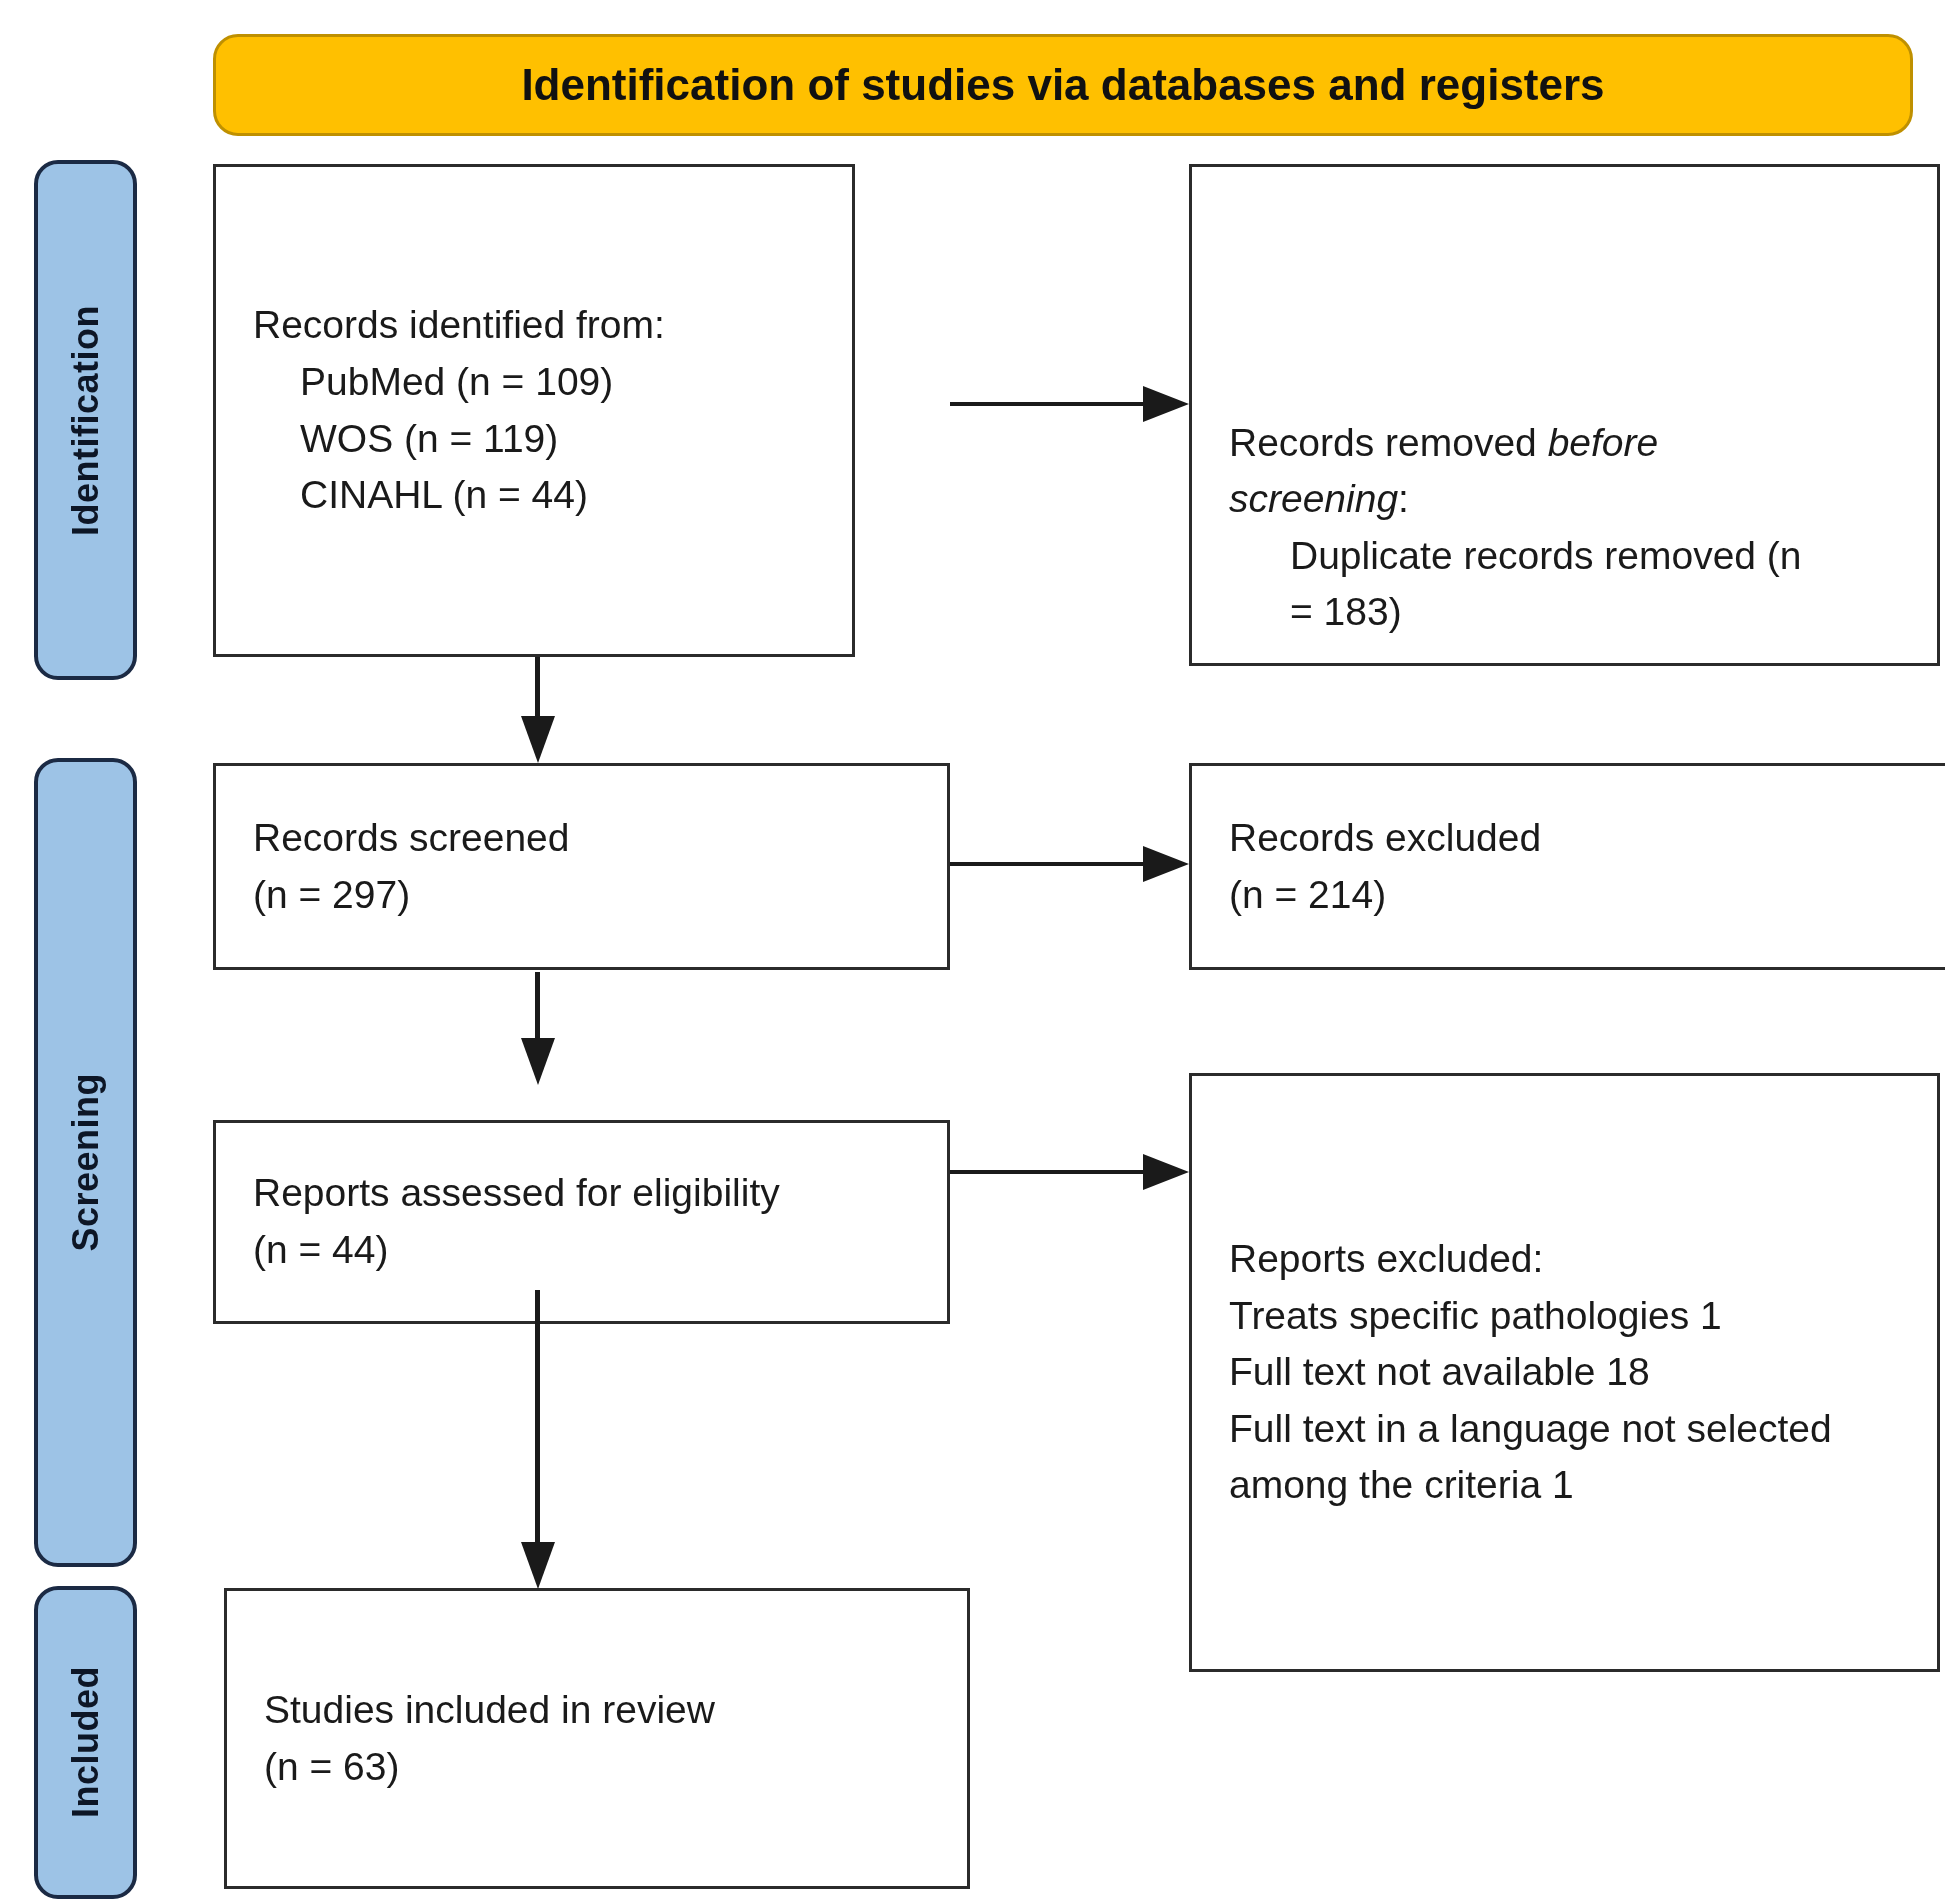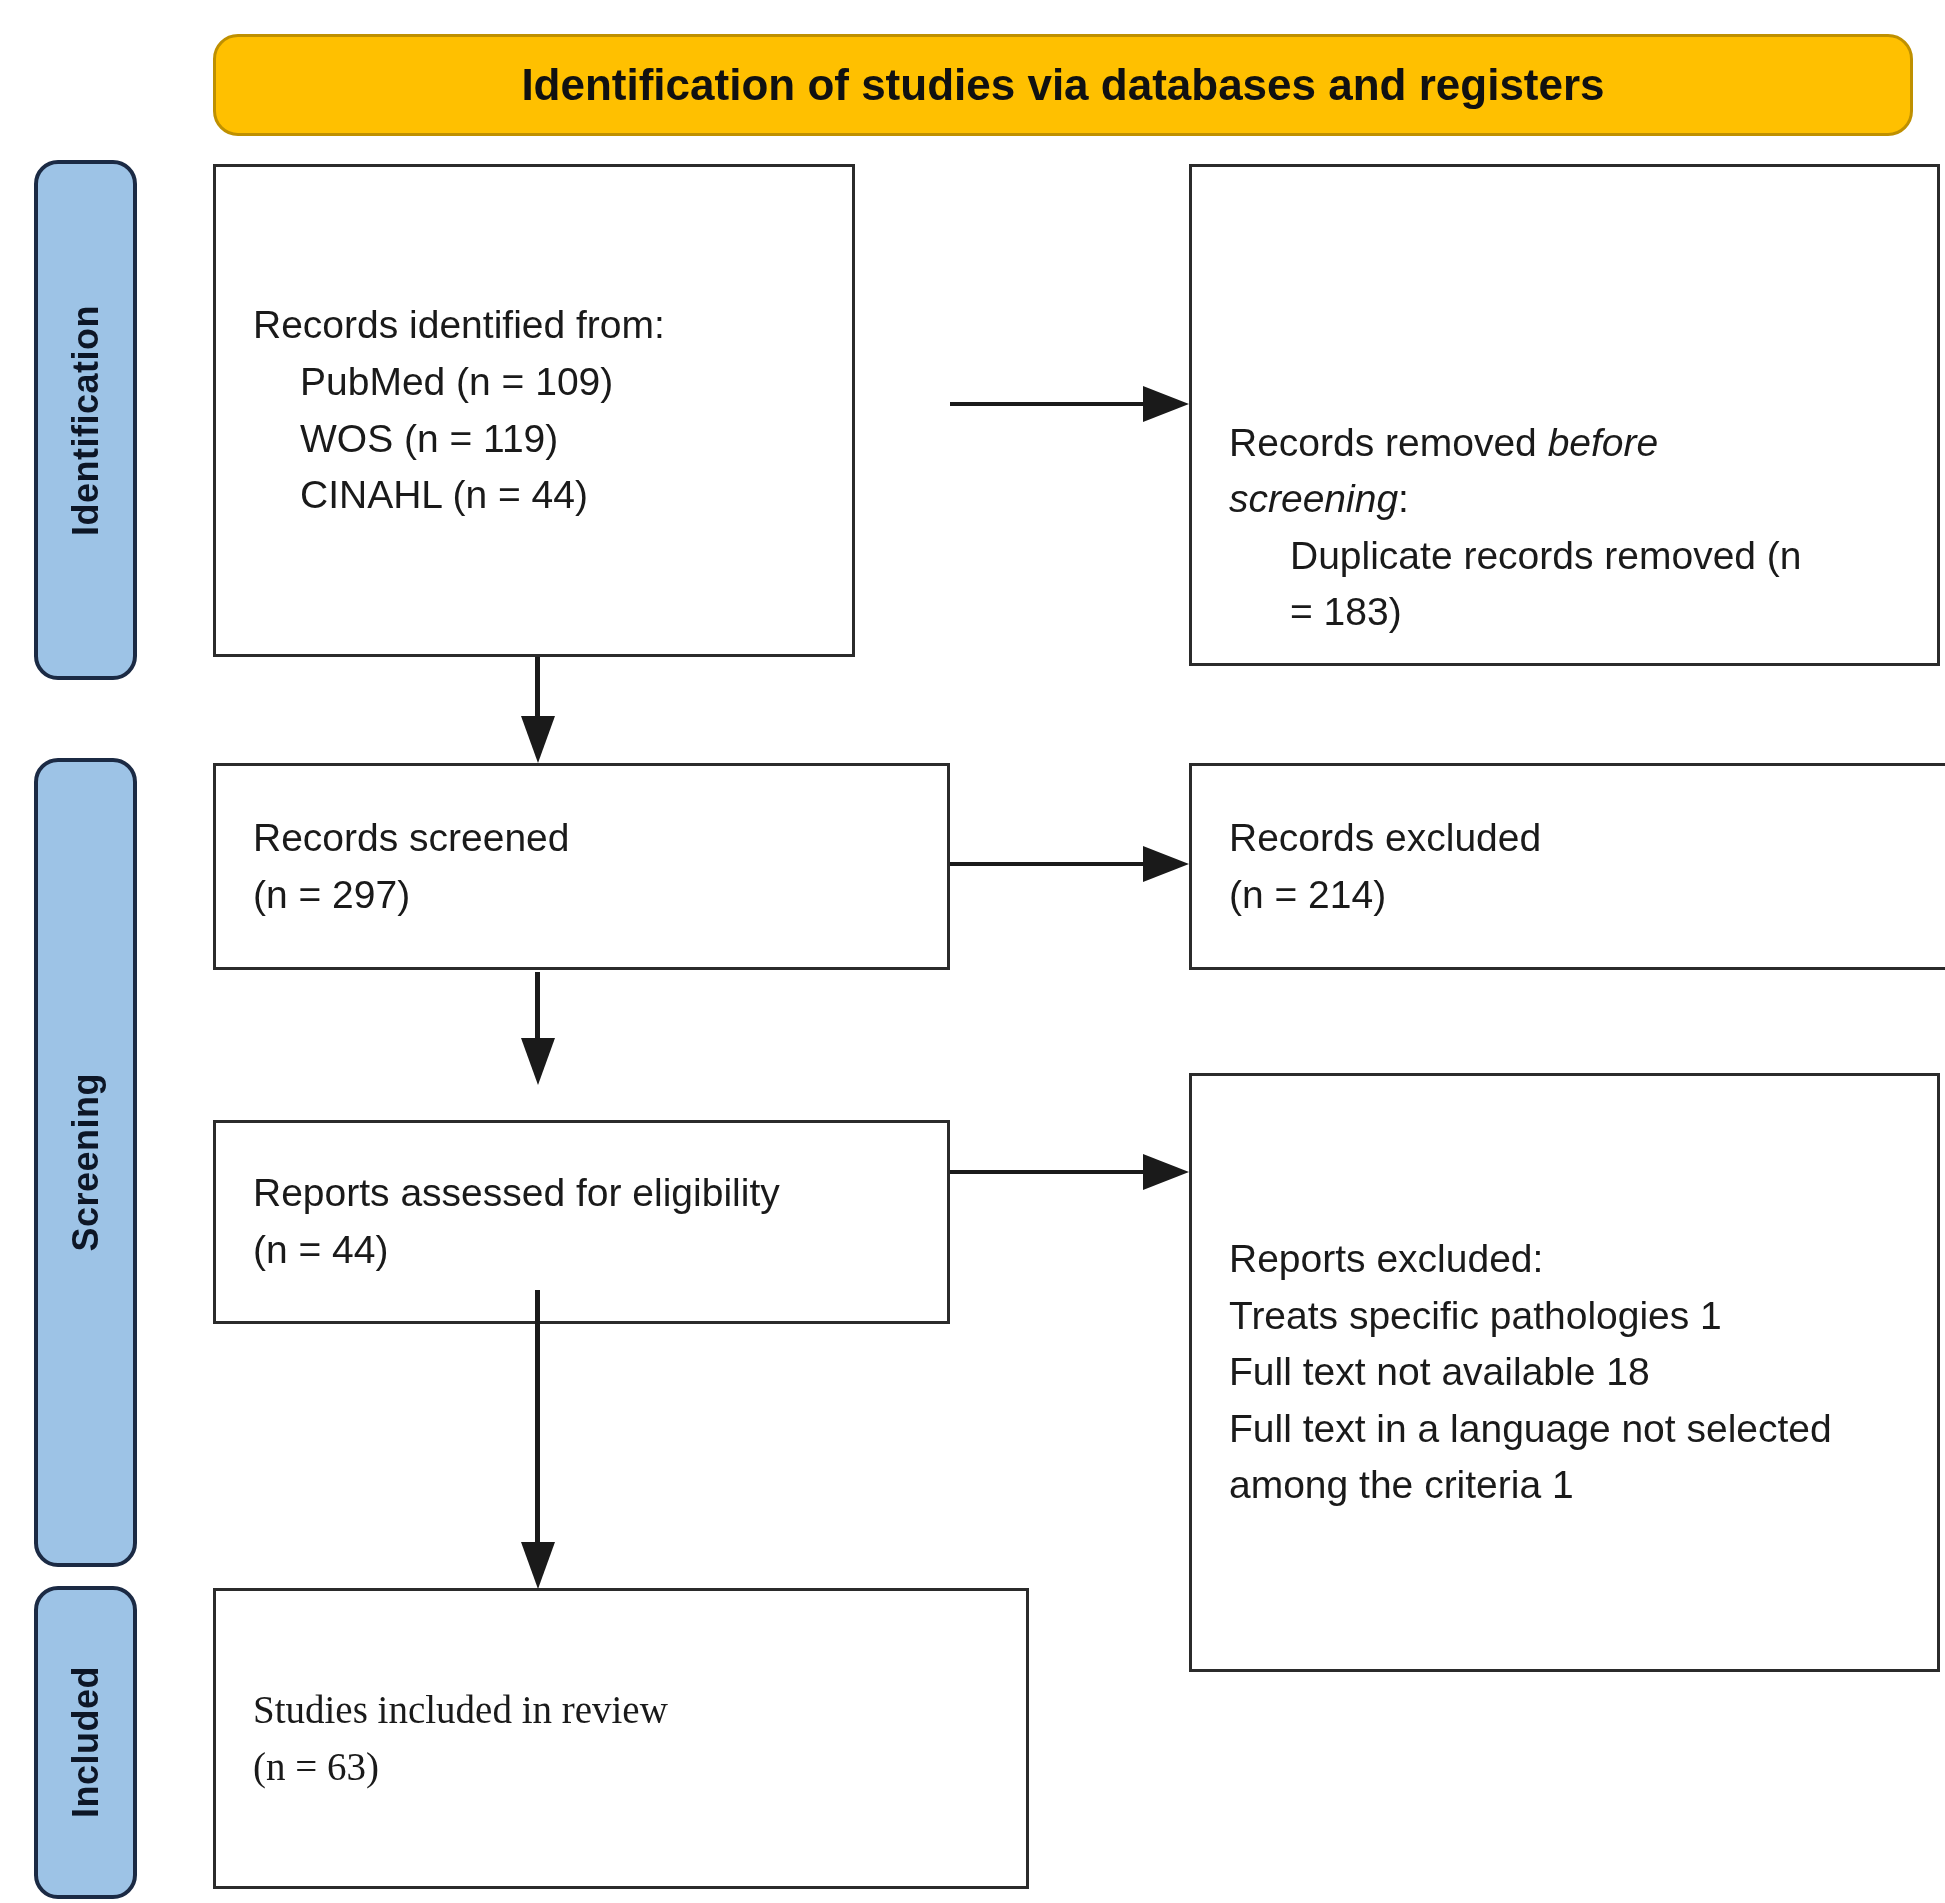--- a/index.html
+++ b/index.html
@@ -75,21 +75,21 @@
     line-height: 1.45;
     color: #1a1a1a;
     padding: 22px 30px 22px 37px;
   }
   .box-identified       { left: 213px;  top: 164px;  width: 642px; height: 493px; }
   .box-removed          { left: 1189px; top: 164px;  width: 751px; height: 502px; justify-content: flex-end; }
   .box-screened         { left: 213px;  top: 763px; width: 737px; height: 207px; }
   .box-excluded         { left: 1189px; top: 763px; width: 822px; height: 207px; }
   .box-assessed         { left: 213px;  top: 1085px; width: 737px; height: 204px; margin-top: 35px; }
   .box-reports-excluded { left: 1189px; top: 1073px; width: 751px; height: 599px; }
-  .box-included         { left: 213px;  top: 1588px; width: 816px; height: 301px; font-family: Liberation Serif, serif; }
+  .box-included         { left: 224px;  top: 1588px; width: 746px; height: 301px; }
 
   .indent  { padding-left: 47px; }
   .indent2 { padding-left: 61px; max-width: 545px; }
   .wrap-heading { max-width: 480px; }
   .reason { max-width: 635px; }
   .it { font-style: italic; }
 
   
   .harrow {
     position: absolute;

